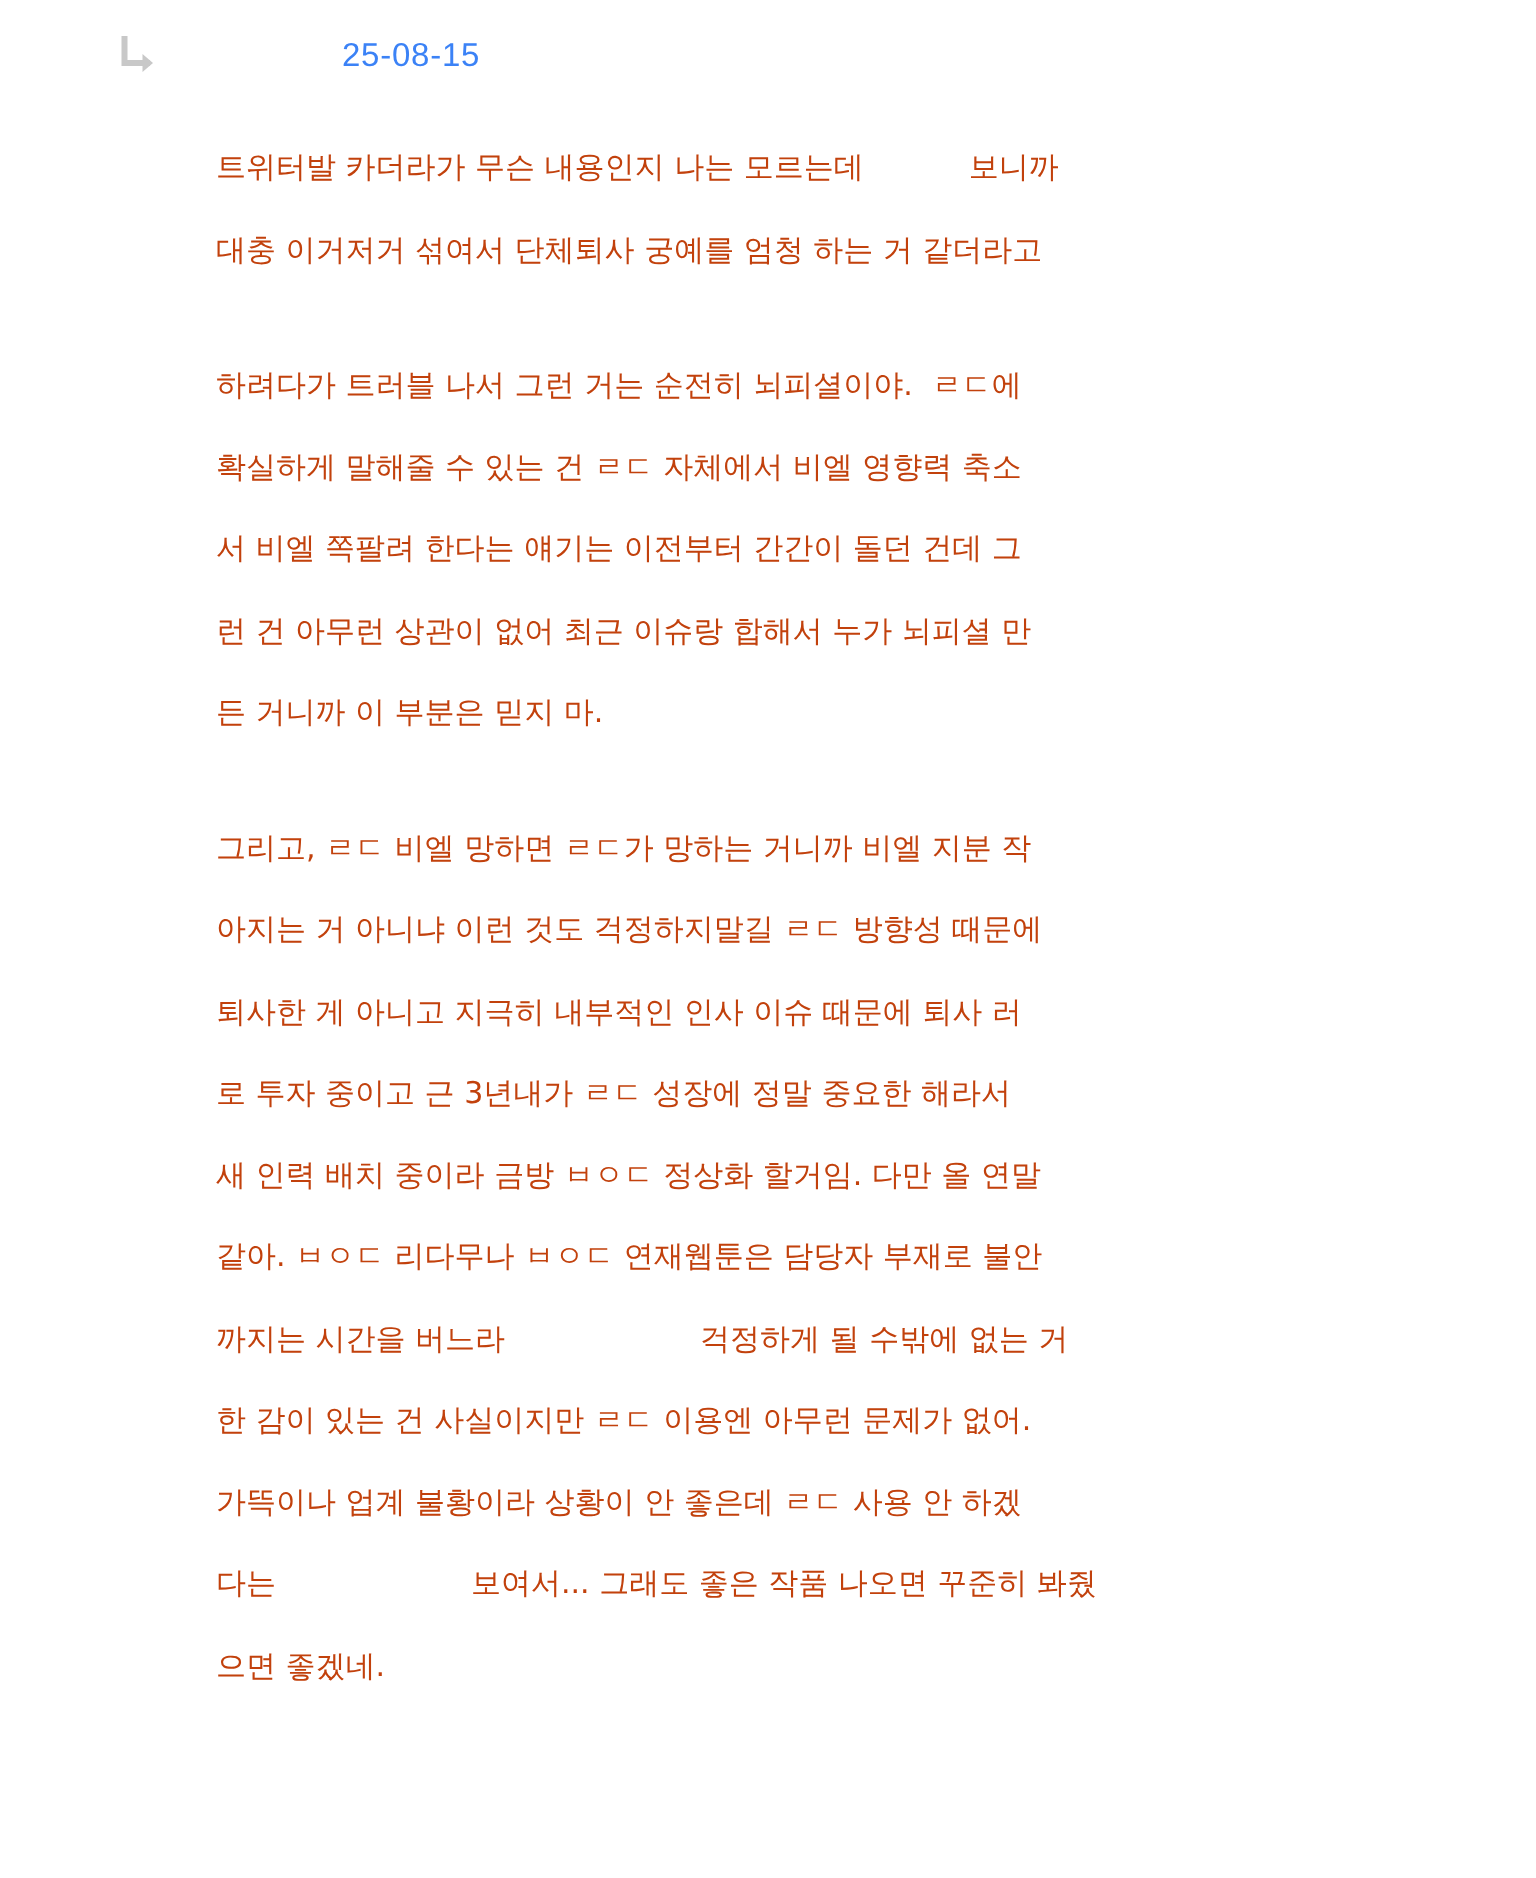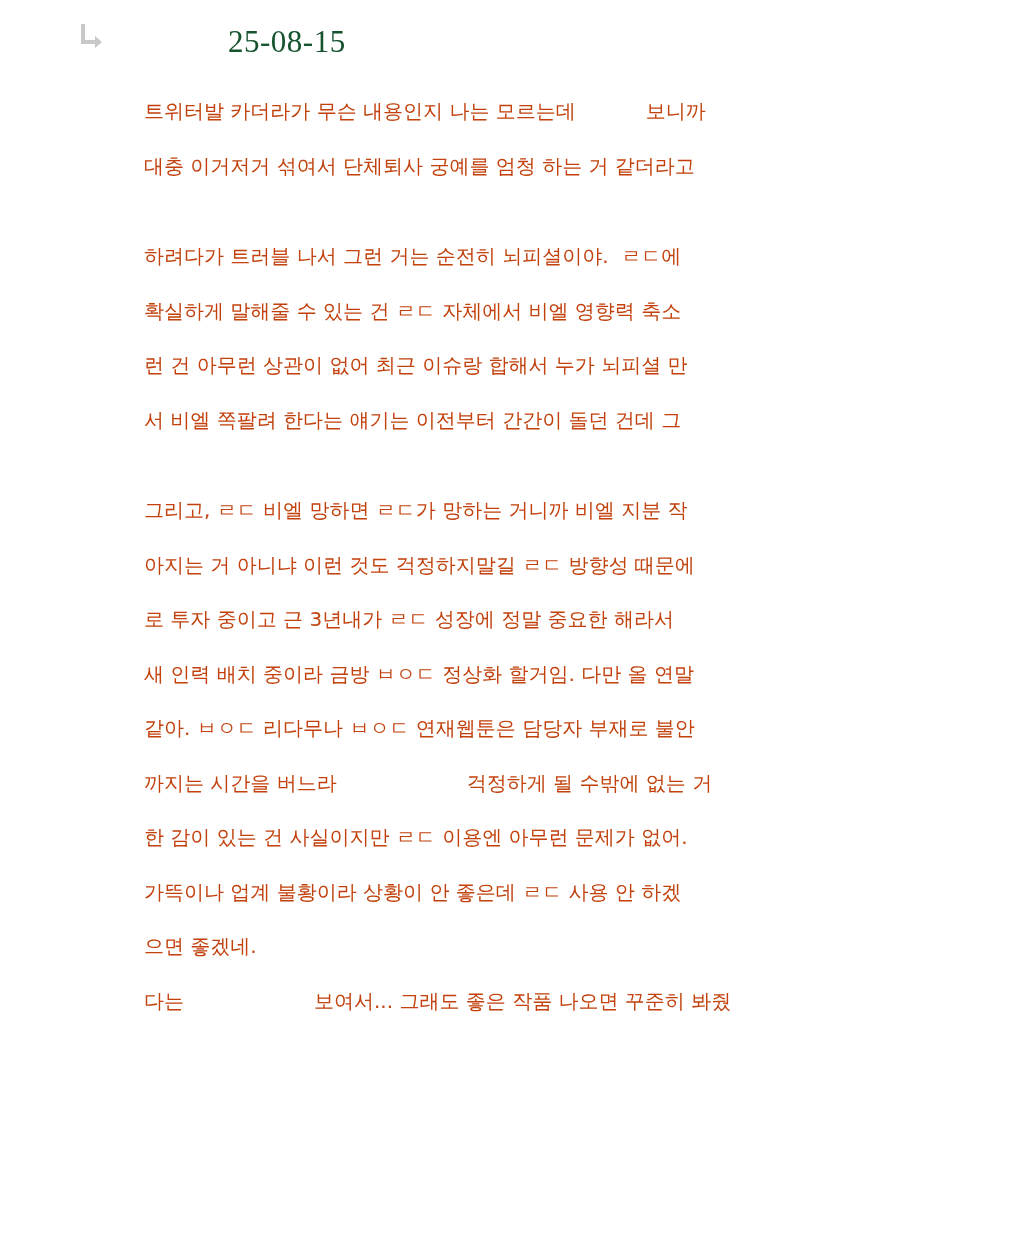--- a/index.html
+++ b/index.html
@@ -25,23 +25,23 @@
     }
     .reply-icon {
       width: 28px;
       height: 28px;
       display: inline-block;
     }
     .reply-date {
       position: absolute;
       left: 228px;
       top: 24px;
-      font-family: Liberation Serif, serif;
-      font-size: 31px;
-      color: #14532d;
+      font-family: Liberation Sans, sans-serif;
+      font-size: 22px;
+      color: #3b82f6;
       letter-spacing: 0.5px;
     }
     .content {
       position: absolute;
       left: 144px;
       top: 84px;
       width: 800px;
     }
     .paragraph {
       margin: 0 0 36px 0;
@@ -72,28 +72,30 @@
 <div class="reply-date">25-08-15</div>
 
 <div class="content" id="comment-body">
     <div class="paragraph">
       <div class="line"><span>트위터발 카더라가 무슨 내용인지 나는 모르는데</span><span class="gap" style="width: 70px;"></span><span>보니까</span></div>
       <div class="line"><span>대충 이거저거 섞여서 단체퇴사 궁예를 엄청 하는 거 같더라고</span></div>
     </div>
     <div class="paragraph">
       <div class="line"><span>하려다가 트러블 나서 그런 거는 순전히 뇌피셜이야.  ㄹㄷ에</span></div>
       <div class="line"><span>확실하게 말해줄 수 있는 건 ㄹㄷ 자체에서 비엘 영향력 축소</span></div>
+      <div class="line"><span>서 비엘 쪽팔려 한다는 얘기는 이전부터 간간이 돌던 건데 그</span></div>
       <div class="line"><span>런 건 아무런 상관이 없어 최근 이슈랑 합해서 누가 뇌피셜 만</span></div>
-      <div class="line"><span>서 비엘 쪽팔려 한다는 얘기는 이전부터 간간이 돌던 건데 그</span></div>
+      <div class="line"><span>든 거니까 이 부분은 믿지 마.</span></div>
     </div>
     <div class="paragraph">
       <div class="line"><span>그리고, ㄹㄷ 비엘 망하면 ㄹㄷ가 망하는 거니까 비엘 지분 작</span></div>
       <div class="line"><span>아지는 거 아니냐 이런 것도 걱정하지말길 ㄹㄷ 방향성 때문에</span></div>
+      <div class="line"><span>퇴사한 게 아니고 지극히 내부적인 인사 이슈 때문에 퇴사 러</span></div>
       <div class="line"><span>로 투자 중이고 근 3년내가 ㄹㄷ 성장에 정말 중요한 해라서</span></div>
       <div class="line"><span>새 인력 배치 중이라 금방 ㅂㅇㄷ 정상화 할거임. 다만 올 연말</span></div>
       <div class="line"><span>같아. ㅂㅇㄷ 리다무나 ㅂㅇㄷ 연재웹툰은 담당자 부재로 불안</span></div>
       <div class="line"><span>까지는 시간을 버느라</span><span class="gap" style="width: 130px;"></span><span>걱정하게 될 수밖에 없는 거</span></div>
       <div class="line"><span>한 감이 있는 건 사실이지만 ㄹㄷ 이용엔 아무런 문제가 없어.</span></div>
       <div class="line"><span>가뜩이나 업계 불황이라 상황이 안 좋은데 ㄹㄷ 사용 안 하겠</span></div>
+      <div class="line"><span>다는</span><span class="gap" style="width: 130px;"></span><span>보여서... 그래도 좋은 작품 나오면 꾸준히 봐줬</span></div>
       <div class="line"><span>으면 좋겠네.</span></div>
-      <div class="line"><span>다는</span><span class="gap" style="width: 130px;"></span><span>보여서... 그래도 좋은 작품 나오면 꾸준히 봐줬</span></div>
     </div>
   </div>
 
 </body></html>

